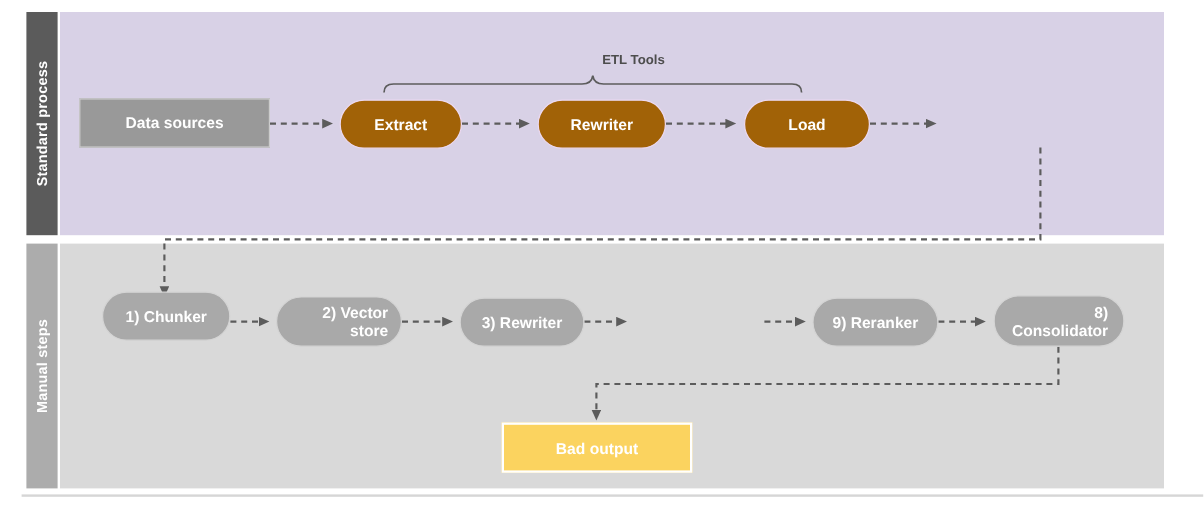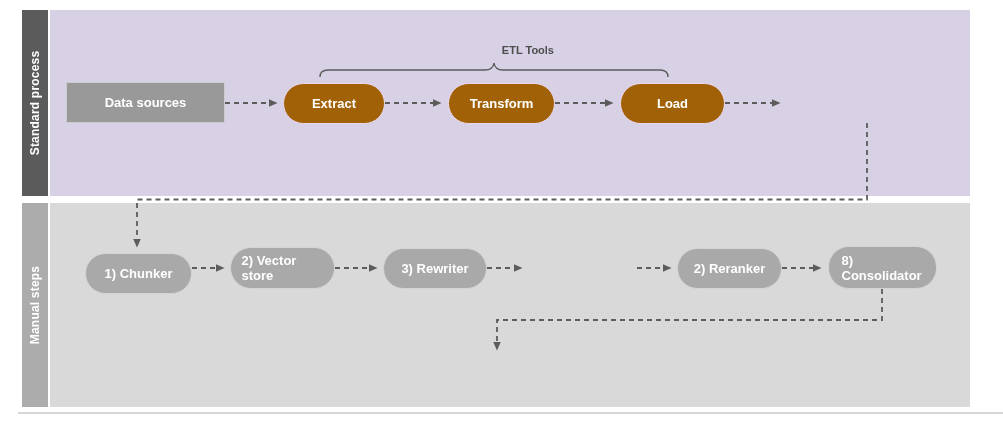--- a/index.html
+++ b/index.html
@@ -41,21 +41,21 @@
   .node {
     position: absolute;
     display: flex;
     align-items: center;
     justify-content: center;
     box-sizing: border-box;
     color: #ffffff;
     font-weight: bold;
     font-size: 13px;
     line-height: 15px;
-    text-align: left;
+    text-align: right;
   }
   .node.rect-gray  { background: #999999; border: 1px solid #cccccc; }
   .node.pill-purple { background: #a16207; border: 1.5px solid #ecd9f1; border-radius: 21px; }
   .node.pill-gray   { background: #a9a9a9; border: 1.5px solid #d4d4d4; border-radius: 21px; }
   .node.rect-yellow { background: #fbd35f; border: 2px solid #ffffff; }
   .node .wrap-narrow { display: inline-block; max-width: 82px; }
 
   .brace-label {
     position: absolute;
     left: 434px; top: 44px;
@@ -111,37 +111,40 @@
 
   <div class="brace-label">ETL Tools</div>
 
   <div class="node rect-gray" style="left:66px; top:82px; width:159px; height:41px;">
     <span>Data sources</span>
   </div>
   <div class="node pill-purple" style="left:283px; top:83px; width:102px; height:41px;">
     <span>Extract</span>
   </div>
   <div class="node pill-purple" style="left:448px; top:83px; width:107px; height:41px;">
-    <span>Transform</span>
+    <span>Rewriter</span>
   </div>
   <div class="node pill-purple" style="left:620px; top:83px; width:105px; height:41px;">
     <span>Load</span>
   </div>
 
-  <div class="node pill-gray" style="left:85px; top:253px; width:107px; height:41px;">
+  <div class="node pill-gray" style="left:85px; top:243px; width:107px; height:41px;">
     <span>1) Chunker</span>
   </div>
   <div class="node pill-gray" style="left:230px; top:247px; width:105px; height:42px;">
     <span class="wrap-narrow">2) Vector store</span>
   </div>
   <div class="node pill-gray" style="left:383px; top:248px; width:104px; height:41px;">
     <span>3) Rewriter</span>
   </div>
   <div class="node pill-gray" style="left:677px; top:248px; width:105px; height:41px;">
-    <span>2) Reranker</span>
+    <span>9) Reranker</span>
   </div>
   <div class="node pill-gray" style="left:828px; top:246px; width:109px; height:43px;">
     <span class="wrap-narrow">8) Consolidator</span>
   </div>
 
+  <div class="node rect-yellow" style="left:418px; top:352px; width:159px; height:42px;">
+    <span>Bad output</span>
+  </div>
 
   <div class="bottom-rule"></div>
 </div>
 
 </body></html>

